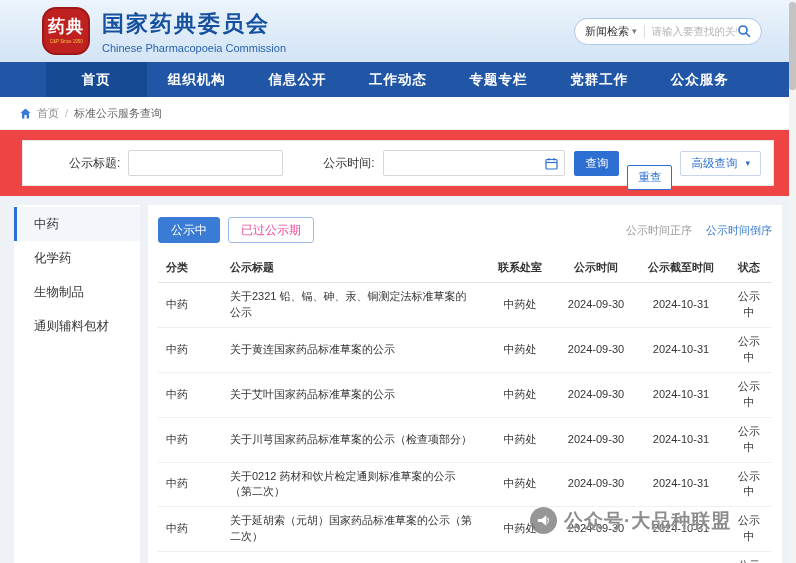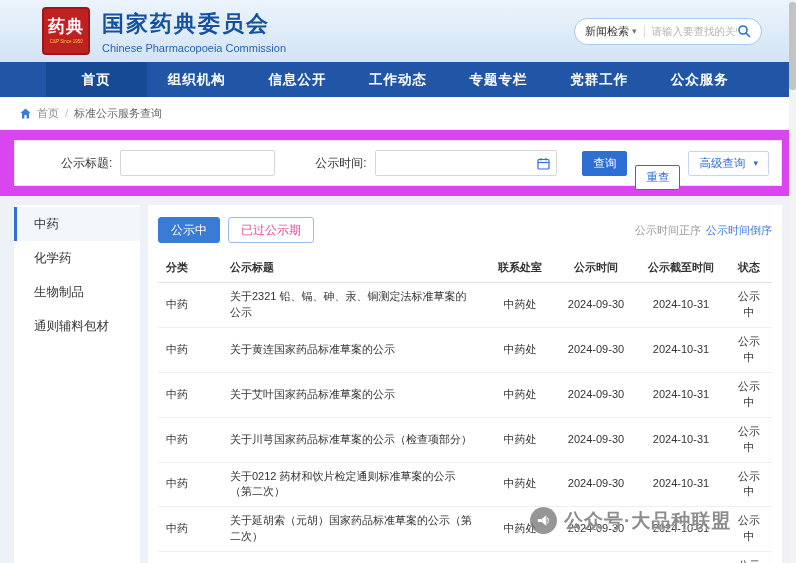--- a/index.html
+++ b/index.html
@@ -6,21 +6,21 @@
   html,body { background:#fff; }
   body { font-family:"Liberation Sans","DejaVu Sans",sans-serif; }
   .page { position:relative; width:796px; height:563px; background:#eef1f5; overflow:hidden; }
 
   
   .scrollbar { position:absolute; right:0; top:0; width:7px; height:563px; background:#f3f3f3; z-index:60; }
   .scroll-thumb { width:100%; height:88px; background:#c3c3c3; border-radius:3px; margin-top:2px; }
 
   
   .site-header { height:62px; background:linear-gradient(180deg,#ecf4fc,#d2e4f5); display:flex; align-items:center; padding:0 34px 0 42px; }
-  .logo { width:48px; height:48px; background:#bf2121; border-radius:4px; color:#fff; display:flex; flex-direction:column; align-items:center; justify-content:center; border:2px solid #9e1717; flex-shrink:0; }
+  .logo { width:48px; height:48px; background:#bf2121; border-radius:14px; color:#fff; display:flex; flex-direction:column; align-items:center; justify-content:center; border:2px solid #9e1717; flex-shrink:0; }
   .logo-chars { font-size:17px; font-weight:bold; letter-spacing:1px; line-height:1.1; }
   .logo-caption { font-size:5px; color:#f5c542; margin-top:2px; white-space:nowrap; transform:scale(.9); }
   .titles { margin-left:12px; }
   .site-title { font-size:22px; font-weight:bold; color:#15509e; letter-spacing:2px; }
   .site-subtitle { font-size:11px; color:#2a63ae; margin-top:3px; }
   .header-search { margin-left:auto; display:flex; align-items:center; background:#fff; border:1px solid #a9c7e8; border-radius:14px; height:27px; padding:0 10px; width:188px; }
   .search-cat { font-size:11px; color:#333; cursor:pointer; white-space:nowrap; }
   .caret { font-size:9px; color:#777; margin-left:3px; }
   .vdiv { width:1px; height:13px; background:#dcdcdc; margin:0 7px; }
   .search-input { border:none; outline:none; flex:1; min-width:0; font-size:10.5px; color:#333; background:transparent; }
@@ -33,21 +33,21 @@
   .nav-item.active { background:#174a95; }
 
   
   .breadcrumb { height:33px; background:#fff; display:flex; align-items:center; padding:0 20px; font-size:11px; color:#888; gap:6px; border-bottom:1px solid #f0f0f0; }
   .bc-home { color:#888; cursor:pointer; text-decoration:none; }
   .bc-sep { color:#bbb; }
   .bc-cur { color:#666; }
   .home-icon { display:flex; }
 
   
-  .filter-band { background:#d946ef; padding:10px 14px; }
+  .filter-band { background:#ef4444; padding:10px 22px; }
   .filter-card { border:1px solid #e6e6e6; height:46px; display:flex; align-items:center; background:#fff; padding-right:12px; }
   .filter-label { font-size:12px; color:#333; margin-right:8px; white-space:nowrap; }
   .lbl-title { margin-left:46px; }
   .lbl-time { margin-left:40px; }
   .f-input { width:155px; height:26px; border:1px solid #d6d6d6; border-radius:2px; outline:none; padding:0 6px; font-size:11px; background:#fff; }
   .date-wrap { width:182px; height:26px; border:1px solid #d6d6d6; border-radius:2px; display:flex; align-items:center; padding:0 6px; background:#fff; }
   .date-wrap input { border:none; outline:none; flex:1; min-width:0; font-size:11px; background:transparent; }
   .calendar-icon { display:flex; cursor:pointer; }
   .btns { margin-left:auto; display:flex; gap:8px; align-items:center; }
   .btn { height:25px; font-size:11.5px; border-radius:2px; cursor:pointer; padding:0 10px; font-family:inherit; }
@@ -59,21 +59,21 @@
   
   .main { display:flex; gap:8px; padding:9px 14px; height:420px; }
   .sidebar { width:126px; background:#fff; padding-top:2px; flex-shrink:0; }
   .side-item { height:34px; display:flex; align-items:center; padding-left:17px; font-size:12.5px; color:#333; cursor:pointer; border-left:3px solid transparent; }
   .side-item.active { background:#f3f7fc; border-left-color:#2e6fd3; }
   .content { flex:1; background:#fff; padding:12px 10px; }
   .content-top { display:flex; align-items:center; }
   .tab { height:26px; padding:0 12px; font-size:12px; border-radius:3px; cursor:pointer; font-family:inherit; background:#fff; color:#ec4899; border:1px solid #9cbbe9; }
   .tab + .tab { margin-left:8px; }
   .tab.active { background:#3a7bd5; color:#fff; border-color:#3a7bd5; }
-  .sort-links { margin-left:auto; display:flex; gap:5px; font-size:11px; }
+  .sort-links { margin-left:auto; display:flex; gap:14px; font-size:11px; }
   .sort-asc { color:#999; cursor:pointer; text-decoration:none; }
   .sort-desc { color:#3a7bd5; cursor:pointer; text-decoration:none; }
 
   
   .pub-table { width:100%; border-collapse:collapse; margin-top:10px; table-layout:fixed; font-size:11px; }
   .pub-table th { padding:7px 8px; color:#333; font-weight:bold; border-bottom:1px solid #e3e3e3; text-align:center; white-space:nowrap; overflow:hidden; }
   .pub-table th:nth-child(1), .pub-table th:nth-child(2) { text-align:left;margin-left:24px; }
   .pub-table td { padding:6px 8px; border-bottom:1px solid #efefef; color:#333; text-align:center; line-height:1.45; vertical-align:middle; }
   .pub-table td:nth-child(1), .pub-table td:nth-child(2) { text-align:left; }
   .td-title { cursor:pointer; }

